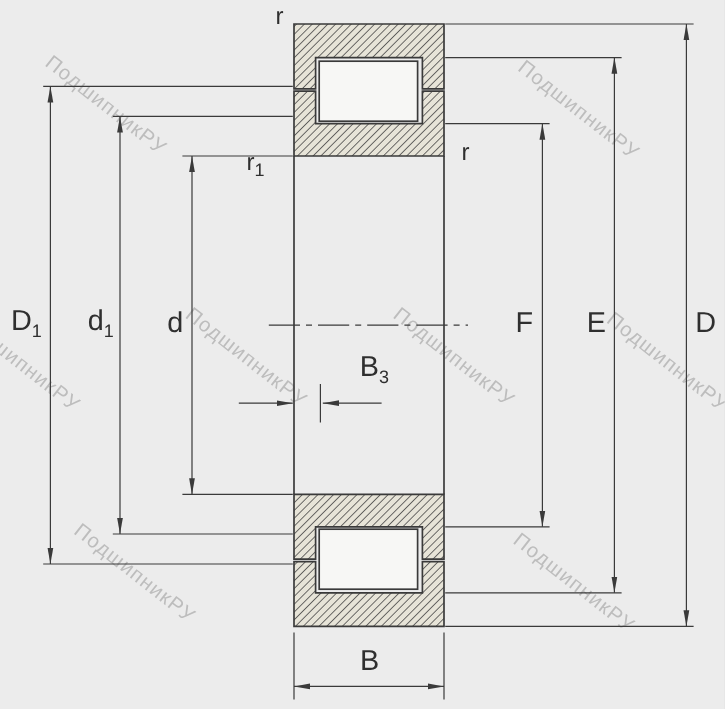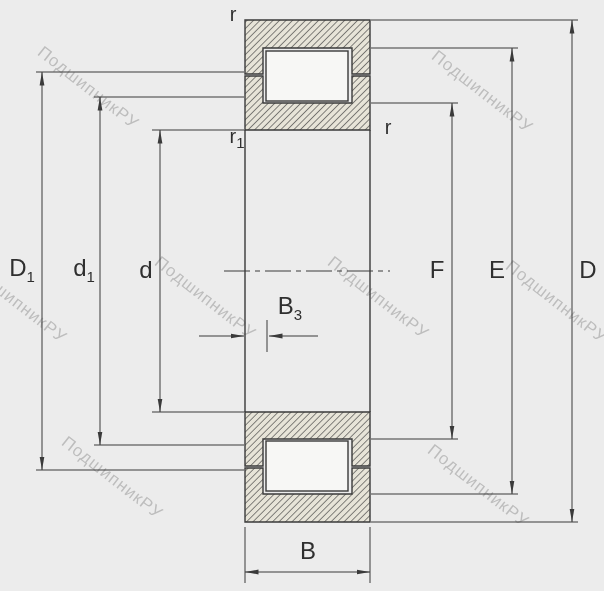--- a/index.html
+++ b/index.html
@@ -90,26 +90,26 @@
       <line class="thin" x1="452" y1="103" x2="452" y2="439" marker-start="url(#arrow)" marker-end="url(#arrow)"></line>
       <line class="thin" x1="512" y1="48" x2="512" y2="494" marker-start="url(#arrow)" marker-end="url(#arrow)"></line>
       <line class="thin" x1="572" y1="20" x2="572" y2="522" marker-start="url(#arrow)" marker-end="url(#arrow)"></line>
       <line class="thin" x1="245" y1="572" x2="370" y2="572" marker-start="url(#arrow)" marker-end="url(#arrow)"></line>
       <line class="thin" x1="199" y1="336" x2="244" y2="336" marker-end="url(#arrow)"></line>
       <line class="thin" x1="318" y1="336" x2="269" y2="336" marker-end="url(#arrow)"></line>
     </g>
   </svg>
 
   <div class="dim-label small-label" style="left:233px;top:14px"><span>r</span></div>
-  <div class="dim-label small-label" style="left:237px;top:138px"><span>r</span><sub>1</sub></div>
+  <div class="dim-label small-label" style="left:213px;top:138px"><span>r</span><sub>1</sub></div>
   <div class="dim-label small-label" style="left:388px;top:127px"><span>r</span></div>
 
   <div class="dim-label" style="left:22px;top:270px"><span>D</span><sub>1</sub></div>
   <div class="dim-label" style="left:84px;top:270px"><span>d</span><sub>1</sub></div>
   <div class="dim-label" style="left:146px;top:270px"><span>d</span></div>
   <div class="dim-label" style="left:437px;top:270px"><span>F</span></div>
   <div class="dim-label" style="left:497px;top:270px"><span>E</span></div>
   <div class="dim-label" style="left:588px;top:270px"><span>D</span></div>
 
-  <div class="dim-label" style="left:290px;top:308px"><span>B</span><sub>3</sub></div>
+  <div class="dim-label" style="left:312px;top:308px"><span>B</span><sub>3</sub></div>
   <div class="dim-label" style="left:308px;top:551px"><span>B</span></div>
 
 </div>
 
 </body></html>

